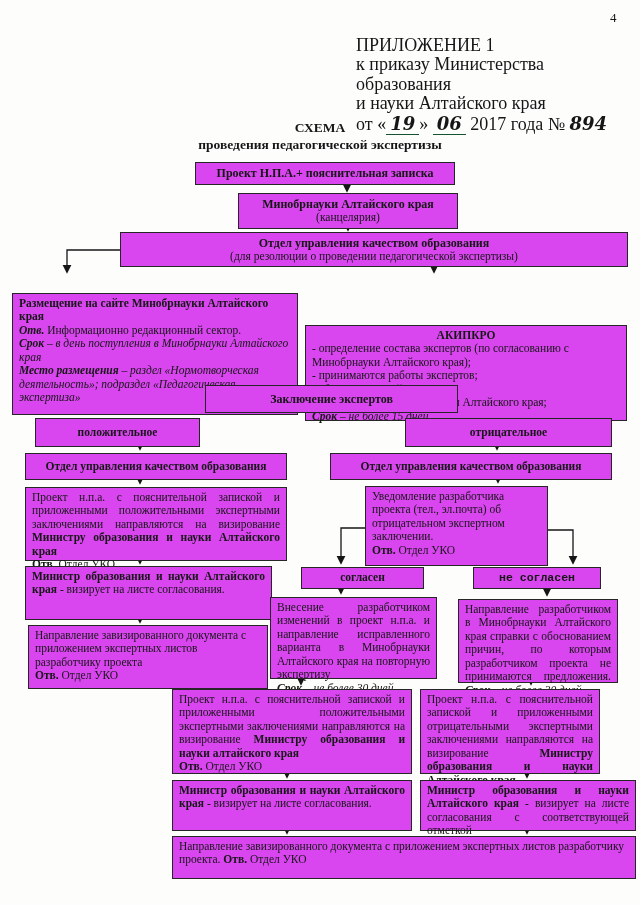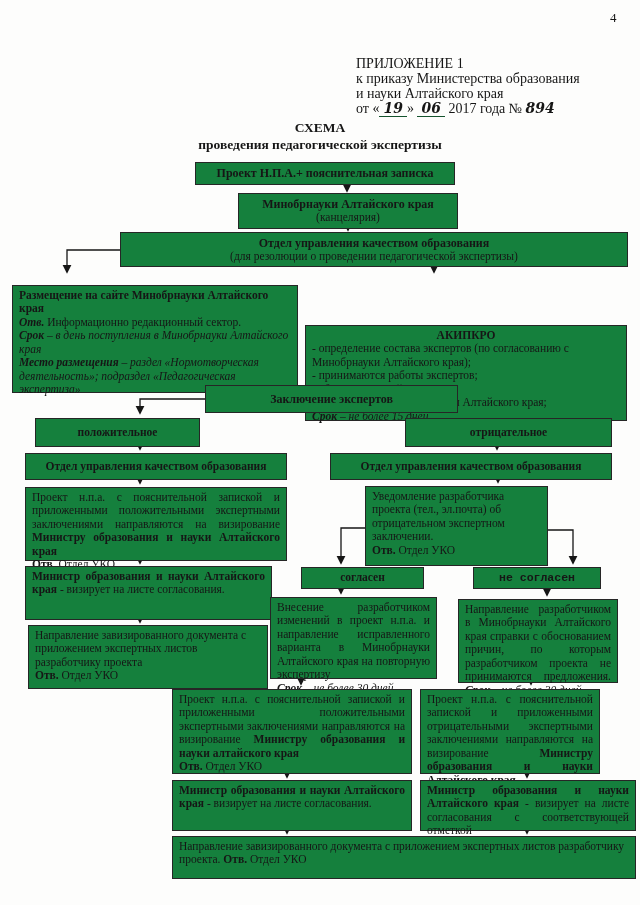--- a/index.html
+++ b/index.html
@@ -6,28 +6,28 @@
   .page{
     position:relative;
     width:640px;height:905px;
     background:#fdfdfc;
     margin:0 auto;
     font-family:"Liberation Serif","DejaVu Serif",serif;
     color:#161616;
     overflow:hidden;
   }
   .pagenum{position:absolute;top:10px;left:610px;font-size:13px;}
-  .hdr{position:absolute;top:56px;left:356px;width:270px;font-size:14px;line-height:1.08;}
+  .hdr{position:absolute;top:36px;left:356px;width:270px;font-size:18px;line-height:1.08;}
   .hdr .hw{font-style:italic;font-weight:bold;font-family:"DejaVu Serif",serif;}
   .hdr .uline{border-bottom:1px solid #14532d;padding:0 4px;}
   .ttl{position:absolute;top:120px;left:0;width:640px;text-align:center;font-weight:bold;font-size:13.5px;line-height:1.25;}
   svg.wires{position:absolute;top:0;left:0;z-index:1;}
   .box{
     position:absolute;z-index:2;
-    background:#15803d;
+    background:#d946ef;
     border:1.4px solid #262626;
     box-sizing:border-box;
     font-size:11.5px;line-height:1.17;
     padding:3px 6px;
   }
   .box.ctr{display:flex;flex-direction:column;align-items:center;justify-content:center;text-align:center;}
   .box.just{text-align:justify;}
   .b{font-weight:bold;}
   .bi{font-weight:bold;font-style:italic;}
   .i{font-style:italic;}
@@ -92,21 +92,21 @@
   <div class="box ctr" style="left:238px;top:193px;width:220px;height:36px;">
     <div class="b f12">Минобрнауки Алтайского края</div>
     <div>(канцелярия)</div>
   </div>
 
   <div class="box ctr" style="left:120px;top:232px;width:508px;height:35px;">
     <div class="b f12">Отдел управления качеством образования</div>
     <div>(для резолюции о проведении педагогической экспертизы)</div>
   </div>
 
-  <div class="box" style="left:12px;top:285px;width:286px;height:108px;">
+  <div class="box" style="left:12px;top:293px;width:286px;height:122px;">
     <span class="b">Размещение на сайте Минобрнауки Алтайского края</span><br>
     <span class="bi">Отв.</span> <span>Информационно редакционный сектор.</span><br>
     <span class="bi">Срок</span> <span class="i">– в день поступления в Минобрнауки Алтайского края</span><br>
     <span class="bi">Место размещения</span> <span class="i">– раздел «Нормотворческая деятельность»; подраздел «Педагогическая экспертиза»</span>
   </div>
 
   <div class="box" style="left:305px;top:277px;width:322px;height:96px;margin-top:48px;">
     <div class="b" style="text-align:center;">АКИПКРО</div>
     <div>- определение состава экспертов (по согласованию с Минобрнауки Алтайского края);</div>
     <div>- принимаются работы экспертов;</div>

